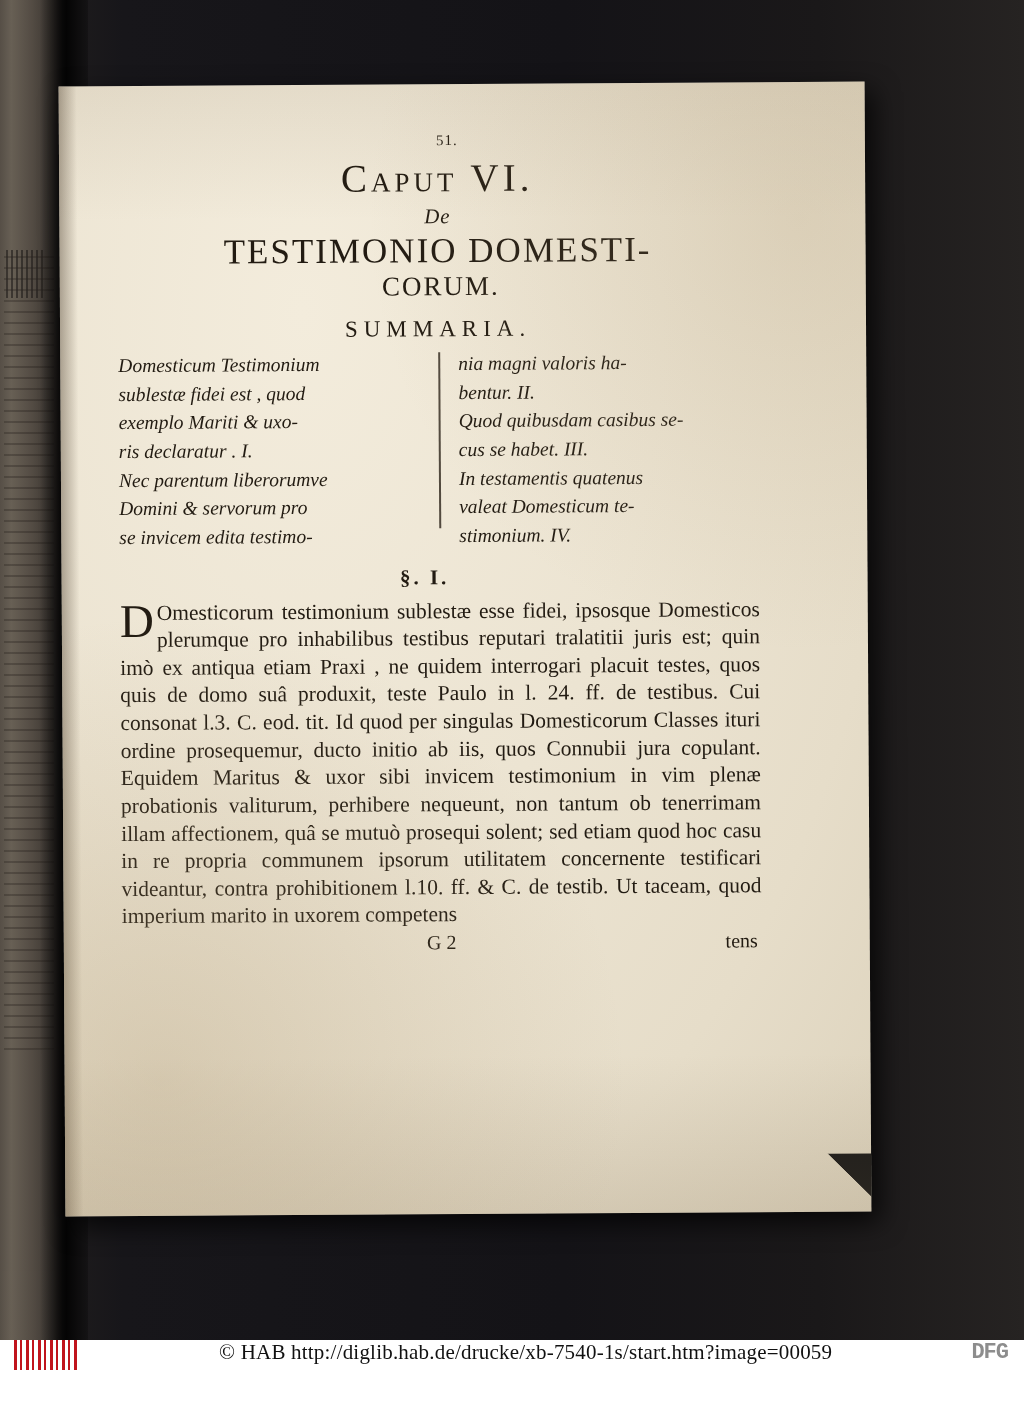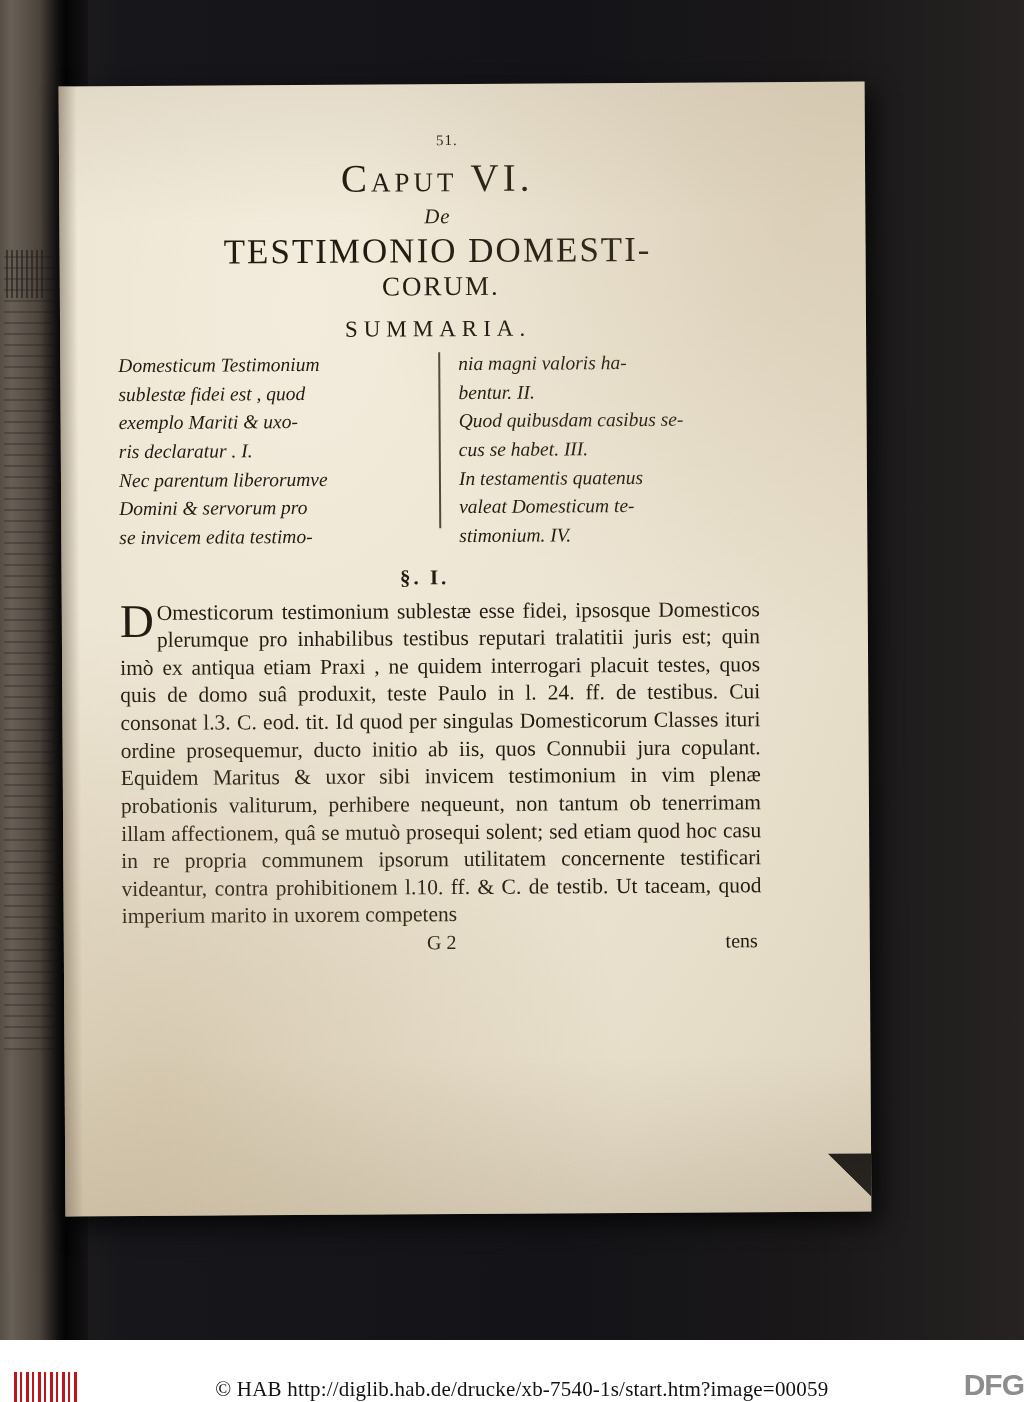--- a/index.html
+++ b/index.html
@@ -226,41 +226,42 @@
 
   
   .footer {
     position: absolute;
     left: 0;
     bottom: 0;
     width: 1024px;
     height: 62px;
     background: #ffffff;
     display: flex;
-    align-items: flex-end;
+    align-items: flex-start;
   }
   .footer-barcode {
     width: 66px;
     height: 30px;
     margin-left: 14px;
     background:
       repeating-linear-gradient(90deg, #c0141c 0 3px, #ffffff 3px 6px, #c0141c 6px 8px, #ffffff 8px 12px);
   }
   .footer-text {
     flex: 1;
     text-align: center;
     font-family: "Liberation Serif", serif;
     font-size: 21px;
     color: #111;
     letter-spacing: .2px;
   }
   .dfg {
-    font-family: Liberation Sans, sans-serif;
+    margin-right: 16px;
+    font-family: Liberation Mono, monospace;
     font-weight: bold;
-    font-size: 30px;
+    font-size: 22px;
     color: #8d8d8d;
     letter-spacing: -1px;
     border: 0;
   }
 </style>
 </head>
 <body>
 
 <div id="scan">
   <div class="bg-dark"></div>

